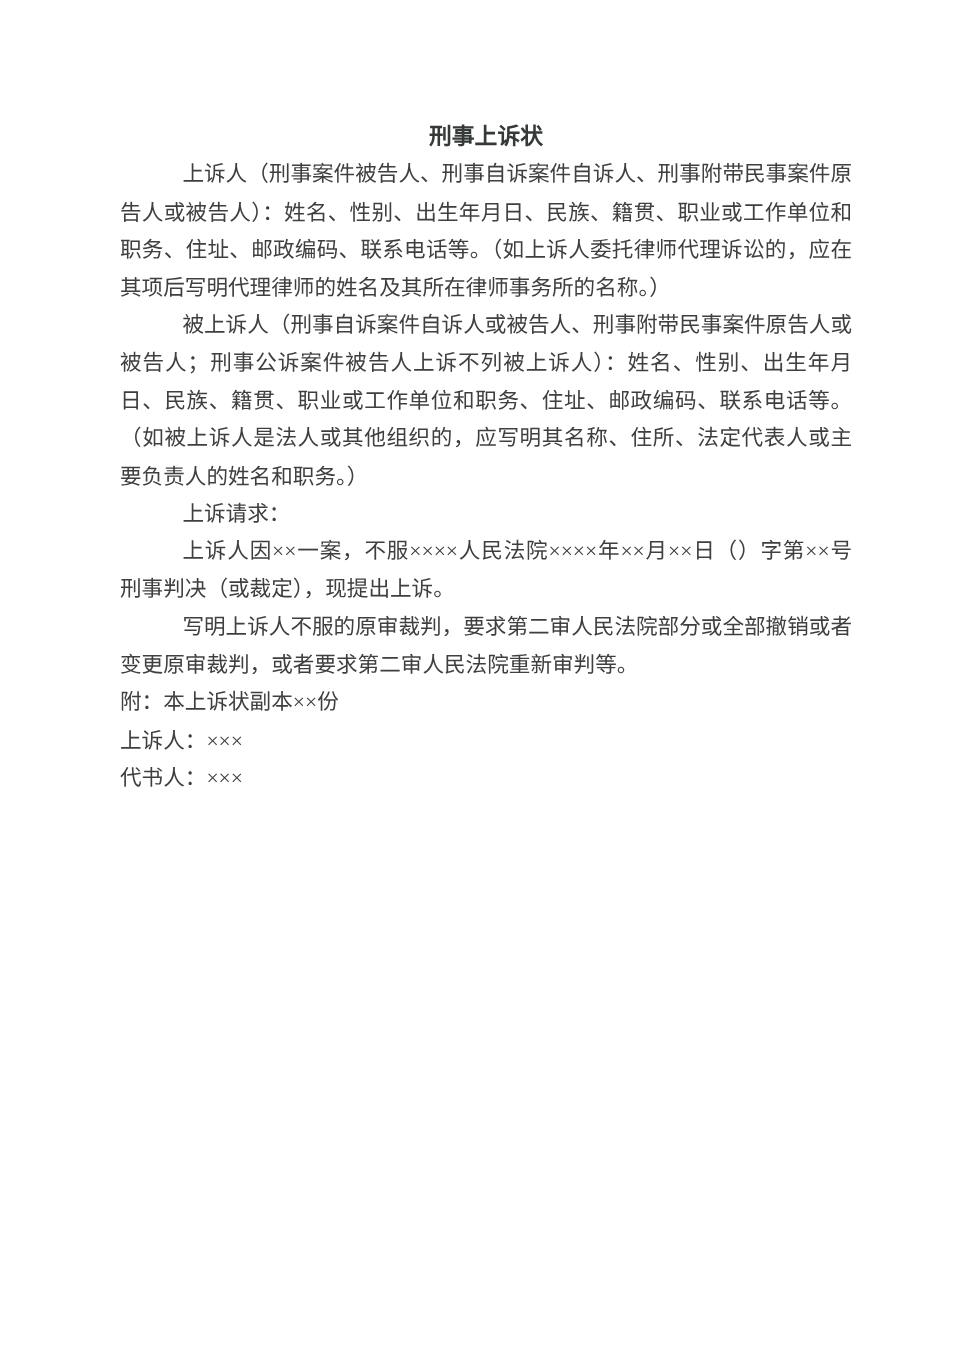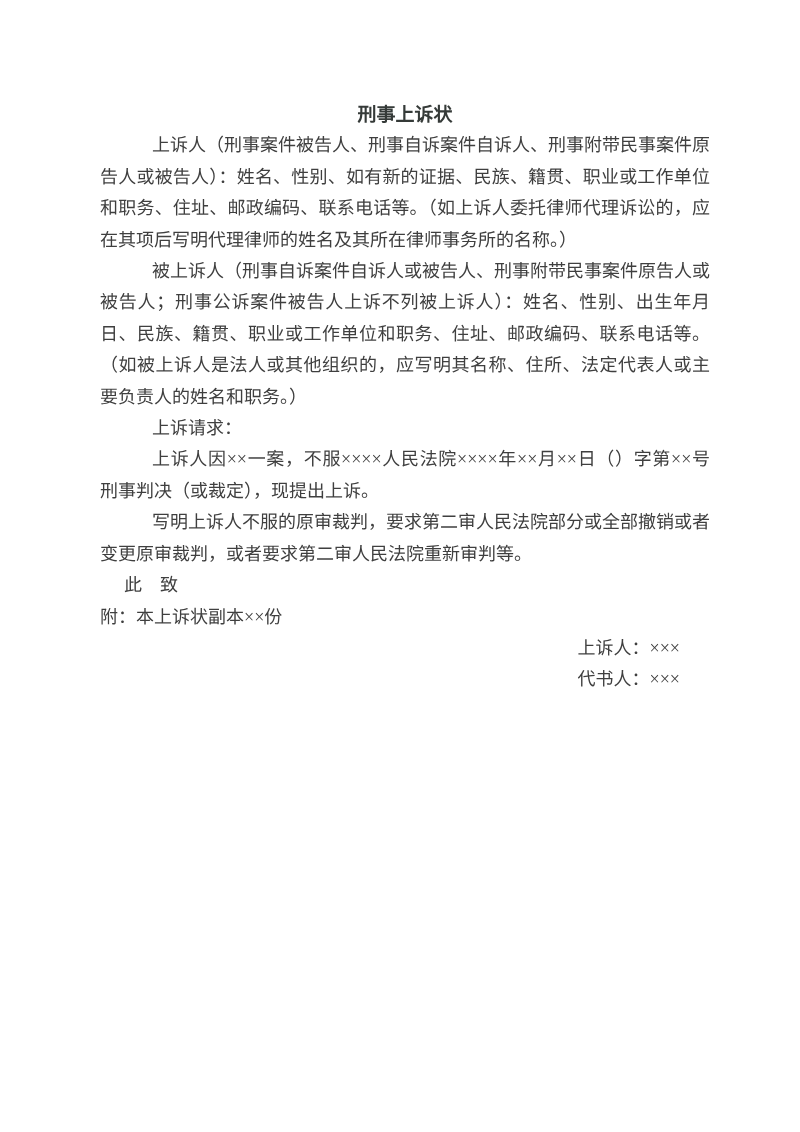--- a/index.html
+++ b/index.html
@@ -33,45 +33,44 @@
     text-justify: inter-ideograph;
     word-break: break-all;
   }
   .indent2 {
     text-indent: 52px;
   }
   .salute {
     padding-left: 24px;
   }
   .sig {
-    text-align: right;
+    text-align: left;
     padding-right: 30px;
   }
 </style>
 </head>
 <body>
 
 <div class="page">
   <h1 class="doc-title">刑事上诉状</h1>
 
-  <p class="para indent2">上诉人（刑事案件被告人、刑事自诉案件自诉人、刑事附带民事案件原告人或被告人）：姓名、性别、如有新的证据、民族、籍贯、职业或工作单位和职务、住址、邮政编码、联系电话等。（如上诉人委托律师代理诉讼的，应在其项后写明代理律师的姓名及其所在律师事务所的名称。）</p>
+  <p class="para indent2">上诉人（刑事案件被告人、刑事自诉案件自诉人、刑事附带民事案件原告人或被告人）：姓名、性别、出生年月日、民族、籍贯、职业或工作单位和职务、住址、邮政编码、联系电话等。（如上诉人委托律师代理诉讼的，应在其项后写明代理律师的姓名及其所在律师事务所的名称。）</p>
 
   <p class="para indent2">被上诉人（刑事自诉案件自诉人或被告人、刑事附带民事案件原告人或被告人；刑事公诉案件被告人上诉不列被上诉人）：姓名、性别、出生年月日、民族、籍贯、职业或工作单位和职务、住址、邮政编码、联系电话等。（如被上诉人是法人或其他组织的，应写明其名称、住所、法定代表人或主要负责人的姓名和职务。）</p>
 
   <p class="para indent2">上诉请求：</p>
 
   <p class="para indent2">上诉人因××一案，不服××××人民法院××××年××月××日（）字第××号刑事判决（或裁定），现提出上诉。</p>
 
   <p class="para indent2">写明上诉人不服的原审裁判，要求第二审人民法院部分或全部撤销或者变更原审裁判，或者要求第二审人民法院重新审判等。</p>
 
 
 
 
 
-  <p class="para salute">此　致</p>
 
 
   <p class="para">附：本上诉状副本××份</p>
 
   <p class="para sig">上诉人：×××</p>
 
   <p class="para sig">代书人：×××</p>
 </div>
 
 </body></html>

